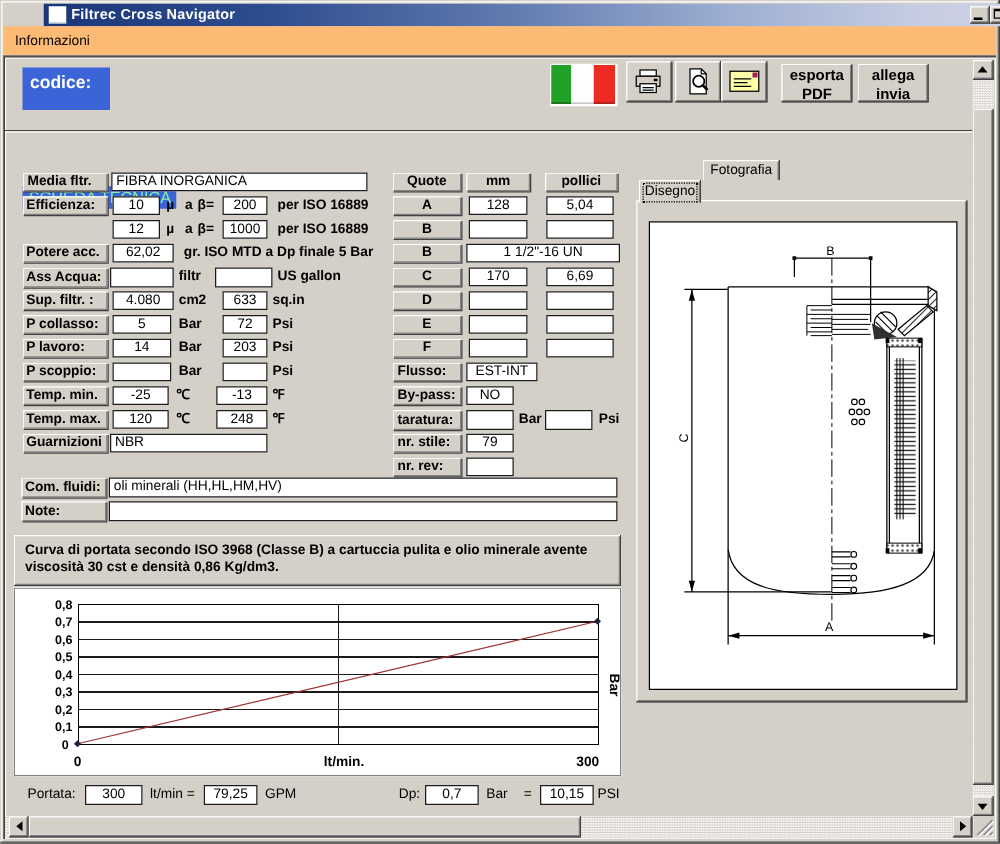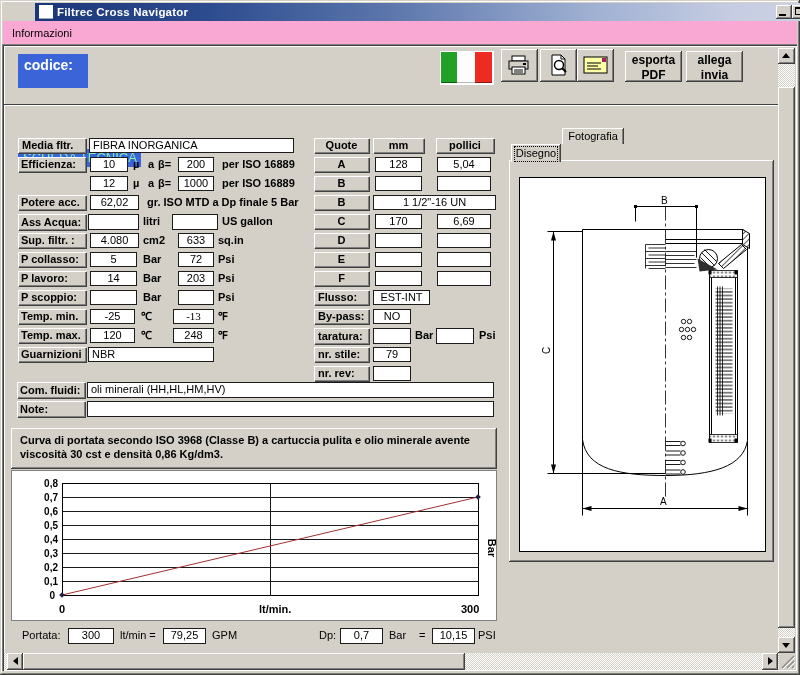--- a/index.html
+++ b/index.html
@@ -10,21 +10,21 @@
   box-shadow: inset -1px -1px 0 #404040, inset 1px 1px 0 #d4d0c8, inset -2px -2px 0 #808080, inset 2px 2px 0 #fff;
 }
 .titlebar { position:absolute; left:3px; top:3px; width:794px; height:18px;
   background:linear-gradient(to right,#1a3678 0%,#2d4c8f 22%,#5f79ae 46%,#9fb0d2 70%,#c6cde2 88%,#cfd4e6 100%);
   margin-left:32px;
 }
 .ticon { position:absolute; left:4px; top:2px; width:14px; height:14px; background:#fff; border-bottom:1px solid #9ab; }
 .ttext { position:absolute; left:22px; top:3px; font-size:11.5px; font-weight:bold; color:#fff; letter-spacing:0.2px; }
 .tbtn { position:absolute; top:2px; width:16px; height:14px; background:#d4d0c8;
   box-shadow: inset -1px -1px 0 #404040, inset 1px 1px 0 #fff, inset -2px -2px 0 #808080; }
-.menubar { position:absolute; left:3px; top:21px; width:794px; height:23px; background:#f9a8d4; }
+.menubar { position:absolute; left:3px; top:21px; width:794px; height:23px; background:#fdba74; }
 .menubar span { position:absolute; left:9px; top:6px; font-size:11px; color:#000; }
 .client { position:absolute; left:2px; top:44px; width:795px; height:627px; background:#d4d0c8;
   box-shadow: inset 1px 1px 0 #808080, inset 2px 2px 0 #404040, inset 3px 3px 0 #fcfbf9, inset -1px -1px 0 #fff; }
 
 .codice { position:absolute; left:16px; top:10px; width:70px; height:34px; background:#3a64d8;
   color:#fff; font-size:14px; font-weight:bold; line-height:22px; padding-left:6px; }
 .combo { position:absolute; left:91px; top:9px; width:187px; height:25px; background:#fff;
   box-shadow: inset 1px 1px 0 #808080, inset 2px 2px 0 #404040, inset -1px -1px 0 #fff, inset -2px -2px 0 #d4d0c8; }
 .combosel { position:absolute; left:3px; top:3px; right:22px; bottom:3px; background:#2e5fd4;
   color:#fff; font-weight:bold; font-size:14px; line-height:19px; padding-left:4px; }
@@ -128,21 +128,21 @@
     <div class="bt" style="left:131px;top:132px;">µ</div>
     <div class="bt" style="left:146px;top:132px;">a</div>
     <div class="bt" style="left:156px;top:132px;">β=</div>
     <div class="fld ctr" style="left:176px;top:132px;width:36px;height:15px;">1000</div>
     <div class="bt" style="left:220px;top:132px;">per ISO 16889</div>
     <div class="lbl" style="left:16px;top:151px;width:68px;height:15px;padding-left:3px;line-height:15px;">Potere acc.</div>
     <div class="fld ctr" style="left:88px;top:151px;width:49px;height:15px;">62,02</div>
     <div class="bt" style="left:145px;top:151px;">gr. ISO MTD a Dp finale 5 Bar</div>
     <div class="lbl" style="left:16px;top:170px;width:68px;height:16px;padding-left:3px;line-height:16px;">Ass Acqua:</div>
     <div class="fld ctr" style="left:86px;top:170px;width:51px;height:16px;"></div>
-    <div class="bt" style="left:141px;top:170px;">litri</div>
+    <div class="bt" style="left:141px;top:170px;">filtr</div>
     <div class="fld ctr" style="left:170px;top:170px;width:46px;height:16px;"></div>
     <div class="bt" style="left:220px;top:170px;">US gallon</div>
     <div class="lbl" style="left:16px;top:189px;width:68px;height:15px;padding-left:3px;line-height:15px;">Sup. filtr. :</div>
     <div class="fld ctr" style="left:88px;top:189px;width:49px;height:15px;">4.080</div>
     <div class="bt" style="left:141px;top:189px;">cm2</div>
     <div class="fld ctr" style="left:176px;top:189px;width:36px;height:15px;">633</div>
     <div class="bt" style="left:216px;top:189px;">sq.in</div>
     <div class="lbl" style="left:16px;top:208px;width:68px;height:15px;padding-left:3px;line-height:15px;">P collasso:</div>
     <div class="fld ctr" style="left:88px;top:208px;width:47px;height:15px;">5</div>
     <div class="bt" style="left:141px;top:208px;">Bar</div>
@@ -154,21 +154,21 @@
     <div class="fld ctr" style="left:176px;top:227px;width:36px;height:15px;">203</div>
     <div class="bt" style="left:216px;top:227px;">Psi</div>
     <div class="lbl" style="left:16px;top:246px;width:68px;height:15px;padding-left:3px;line-height:15px;">P scoppio:</div>
     <div class="fld ctr" style="left:88px;top:246px;width:47px;height:15px;"></div>
     <div class="bt" style="left:141px;top:246px;">Bar</div>
     <div class="fld ctr" style="left:176px;top:246px;width:36px;height:15px;"></div>
     <div class="bt" style="left:216px;top:246px;">Psi</div>
     <div class="lbl" style="left:16px;top:265px;width:68px;height:15px;padding-left:3px;line-height:15px;">Temp. min.</div>
     <div class="fld ctr" style="left:88px;top:265px;width:45px;height:15px;">-25</div>
     <div class="bt" style="left:139px;top:265px;">℃</div>
-    <div class="fld ctr" style="left:171px;top:265px;width:41px;height:15px;font-family:Liberation Serif, serif;">-13</div>
+    <div class="fld ctr" style="left:171px;top:265px;width:41px;height:15px;">-13</div>
     <div class="bt" style="left:216px;top:265px;">℉</div>
     <div class="lbl" style="left:16px;top:284px;width:68px;height:15px;padding-left:3px;line-height:15px;">Temp. max.</div>
     <div class="fld ctr" style="left:88px;top:284px;width:45px;height:15px;">120</div>
     <div class="bt" style="left:139px;top:284px;">℃</div>
     <div class="fld ctr" style="left:171px;top:284px;width:41px;height:15px;">248</div>
     <div class="bt" style="left:216px;top:284px;">℉</div>
     <div class="lbl" style="left:16px;top:303px;width:68px;height:15px;padding-left:3px;line-height:15px;">Guarnizioni</div>
     <div class="fld" style="left:86px;top:303px;width:126px;height:15px;padding-left:3px;">NBR</div>
     <div class="lbl" style="left:15px;top:338px;width:68px;height:16px;padding-left:3px;line-height:16px;">Com. fluidi:</div>
     <div class="fld" style="left:85px;top:338px;width:407px;height:16px;padding-left:3px;">oli minerali (HH,HL,HM,HV)</div>

